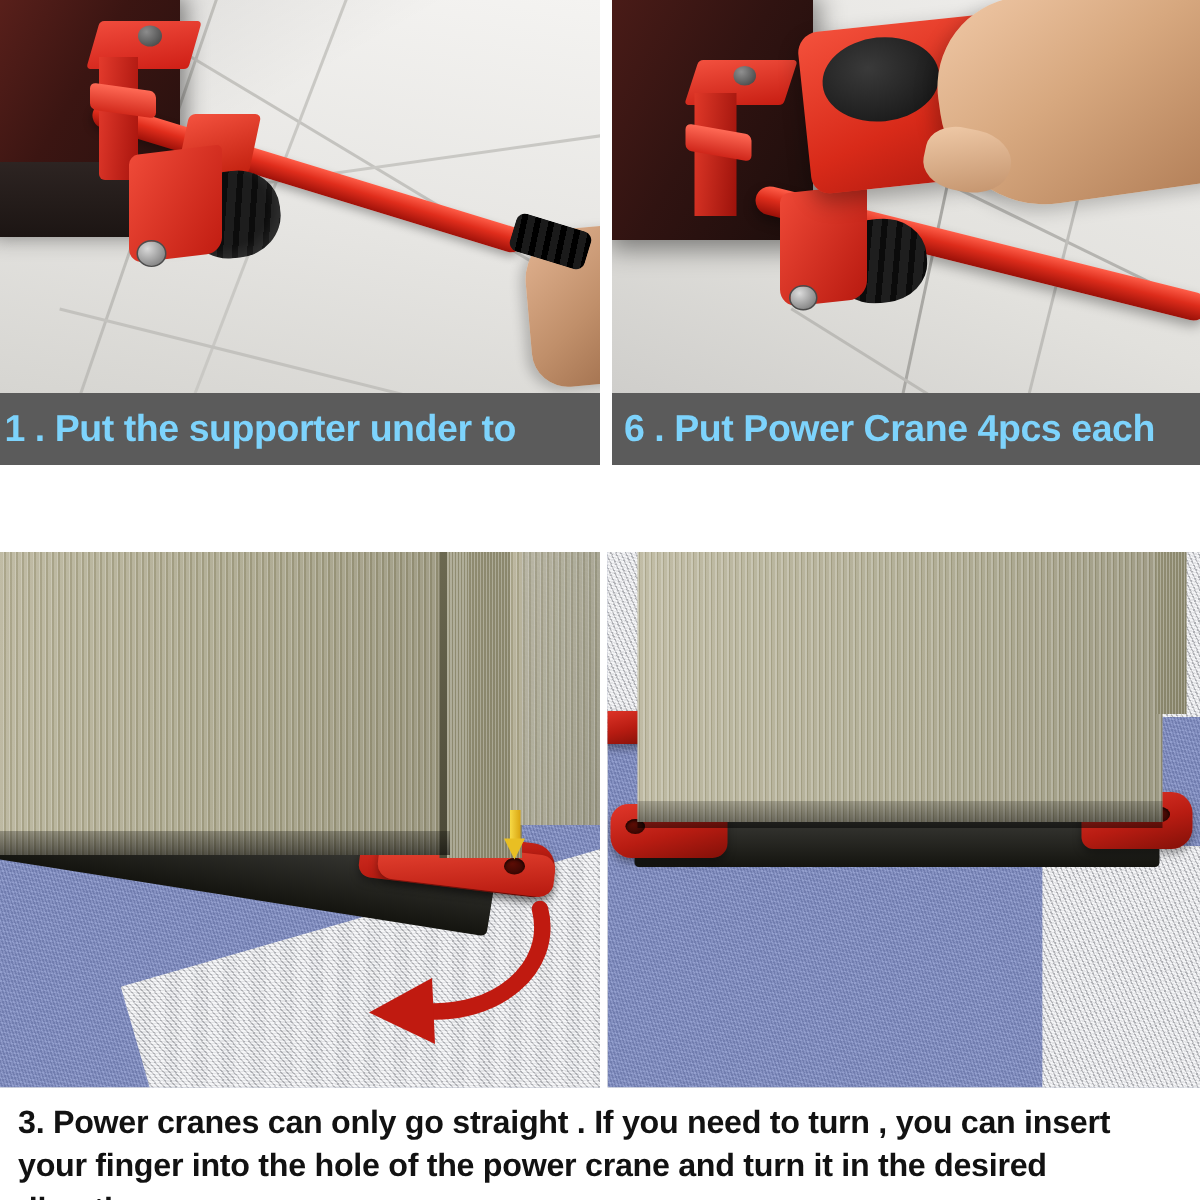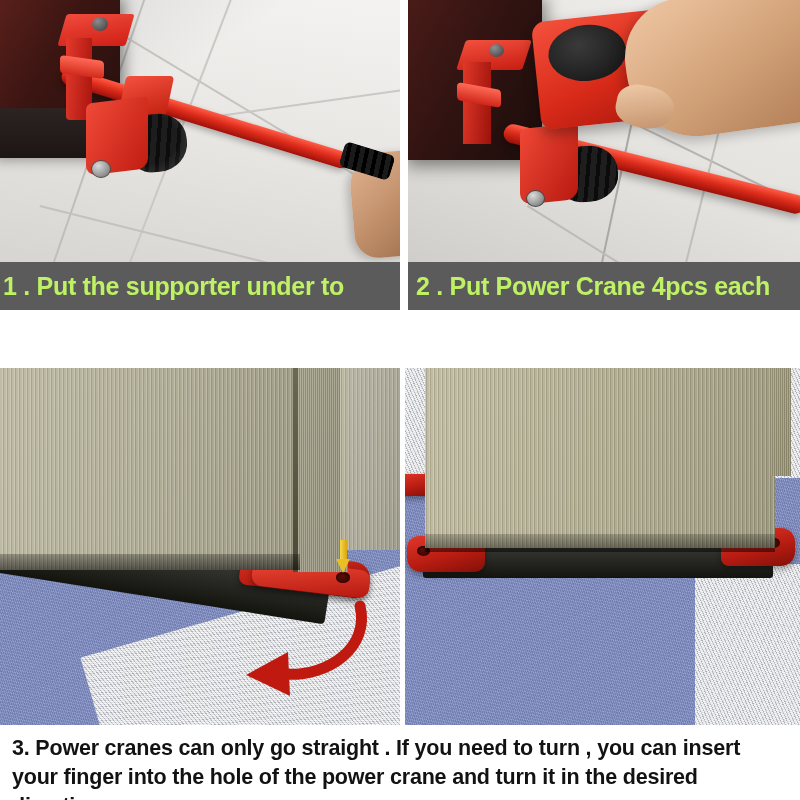--- a/index.html
+++ b/index.html
@@ -30,21 +30,21 @@
   .panel-top-left  { left: 0px;   top: 0px;   width: 400px; height: 262px; }
   .panel-top-right { left: 408px; top: 0px;   width: 392px; height: 262px; }
   .panel-bot-left  { left: 0px;   top: 368px; width: 400px; height: 357px; }
   .panel-bot-right { left: 405px; top: 368px; width: 395px; height: 357px; }
 
   
   .caption-bar {
     position: absolute;
     height: 48px;
     background: #5b5b5b;
-    color: #bef264;
+    color: #7dd3fc;
     display: flex;
     align-items: center;
     font-family: "Liberation Sans Narrow", "Liberation Sans", sans-serif;
     font-weight: bold;
     font-size: 25px;
     letter-spacing: -0.3px;
     white-space: nowrap;
     box-sizing: border-box;
   }
   .caption-left  { left: 0px;   top: 262px; width: 400px; padding-left: 3px; }
@@ -440,21 +440,21 @@
       <div class="hole"></div>
     </div>
 
     <div class="hand2-arm"></div>
     <div class="hand2"></div>
     <div class="thumb2"></div>
   </div>
 
   <div class="caption-bar caption-left">1 . Put the supporter under to</div>
 
-  <div class="caption-bar caption-right">2 . Put Power Crane 4pcs each</div>
+  <div class="caption-bar caption-right">6 . Put Power Crane 4pcs each</div>
 
 
   <div class="panel panel-bot-left">
     <div class="carpet-blue"></div>
 
     <div class="carpet-white-patch" style="left:100px; top:228px; width:420px; height:200px; transform:rotate(-16deg);"></div>
     <div class="carpet-white-patch" style="left:-150px; top:300px; width:300px; height:160px; transform:rotate(-16deg); opacity:.0;"></div>
 
     <div class="cabinet-shadowline" style="left:-10px; top:182px; width:340px; height:48px; transform:rotate(9deg); border-radius:4px;"></div>
 

